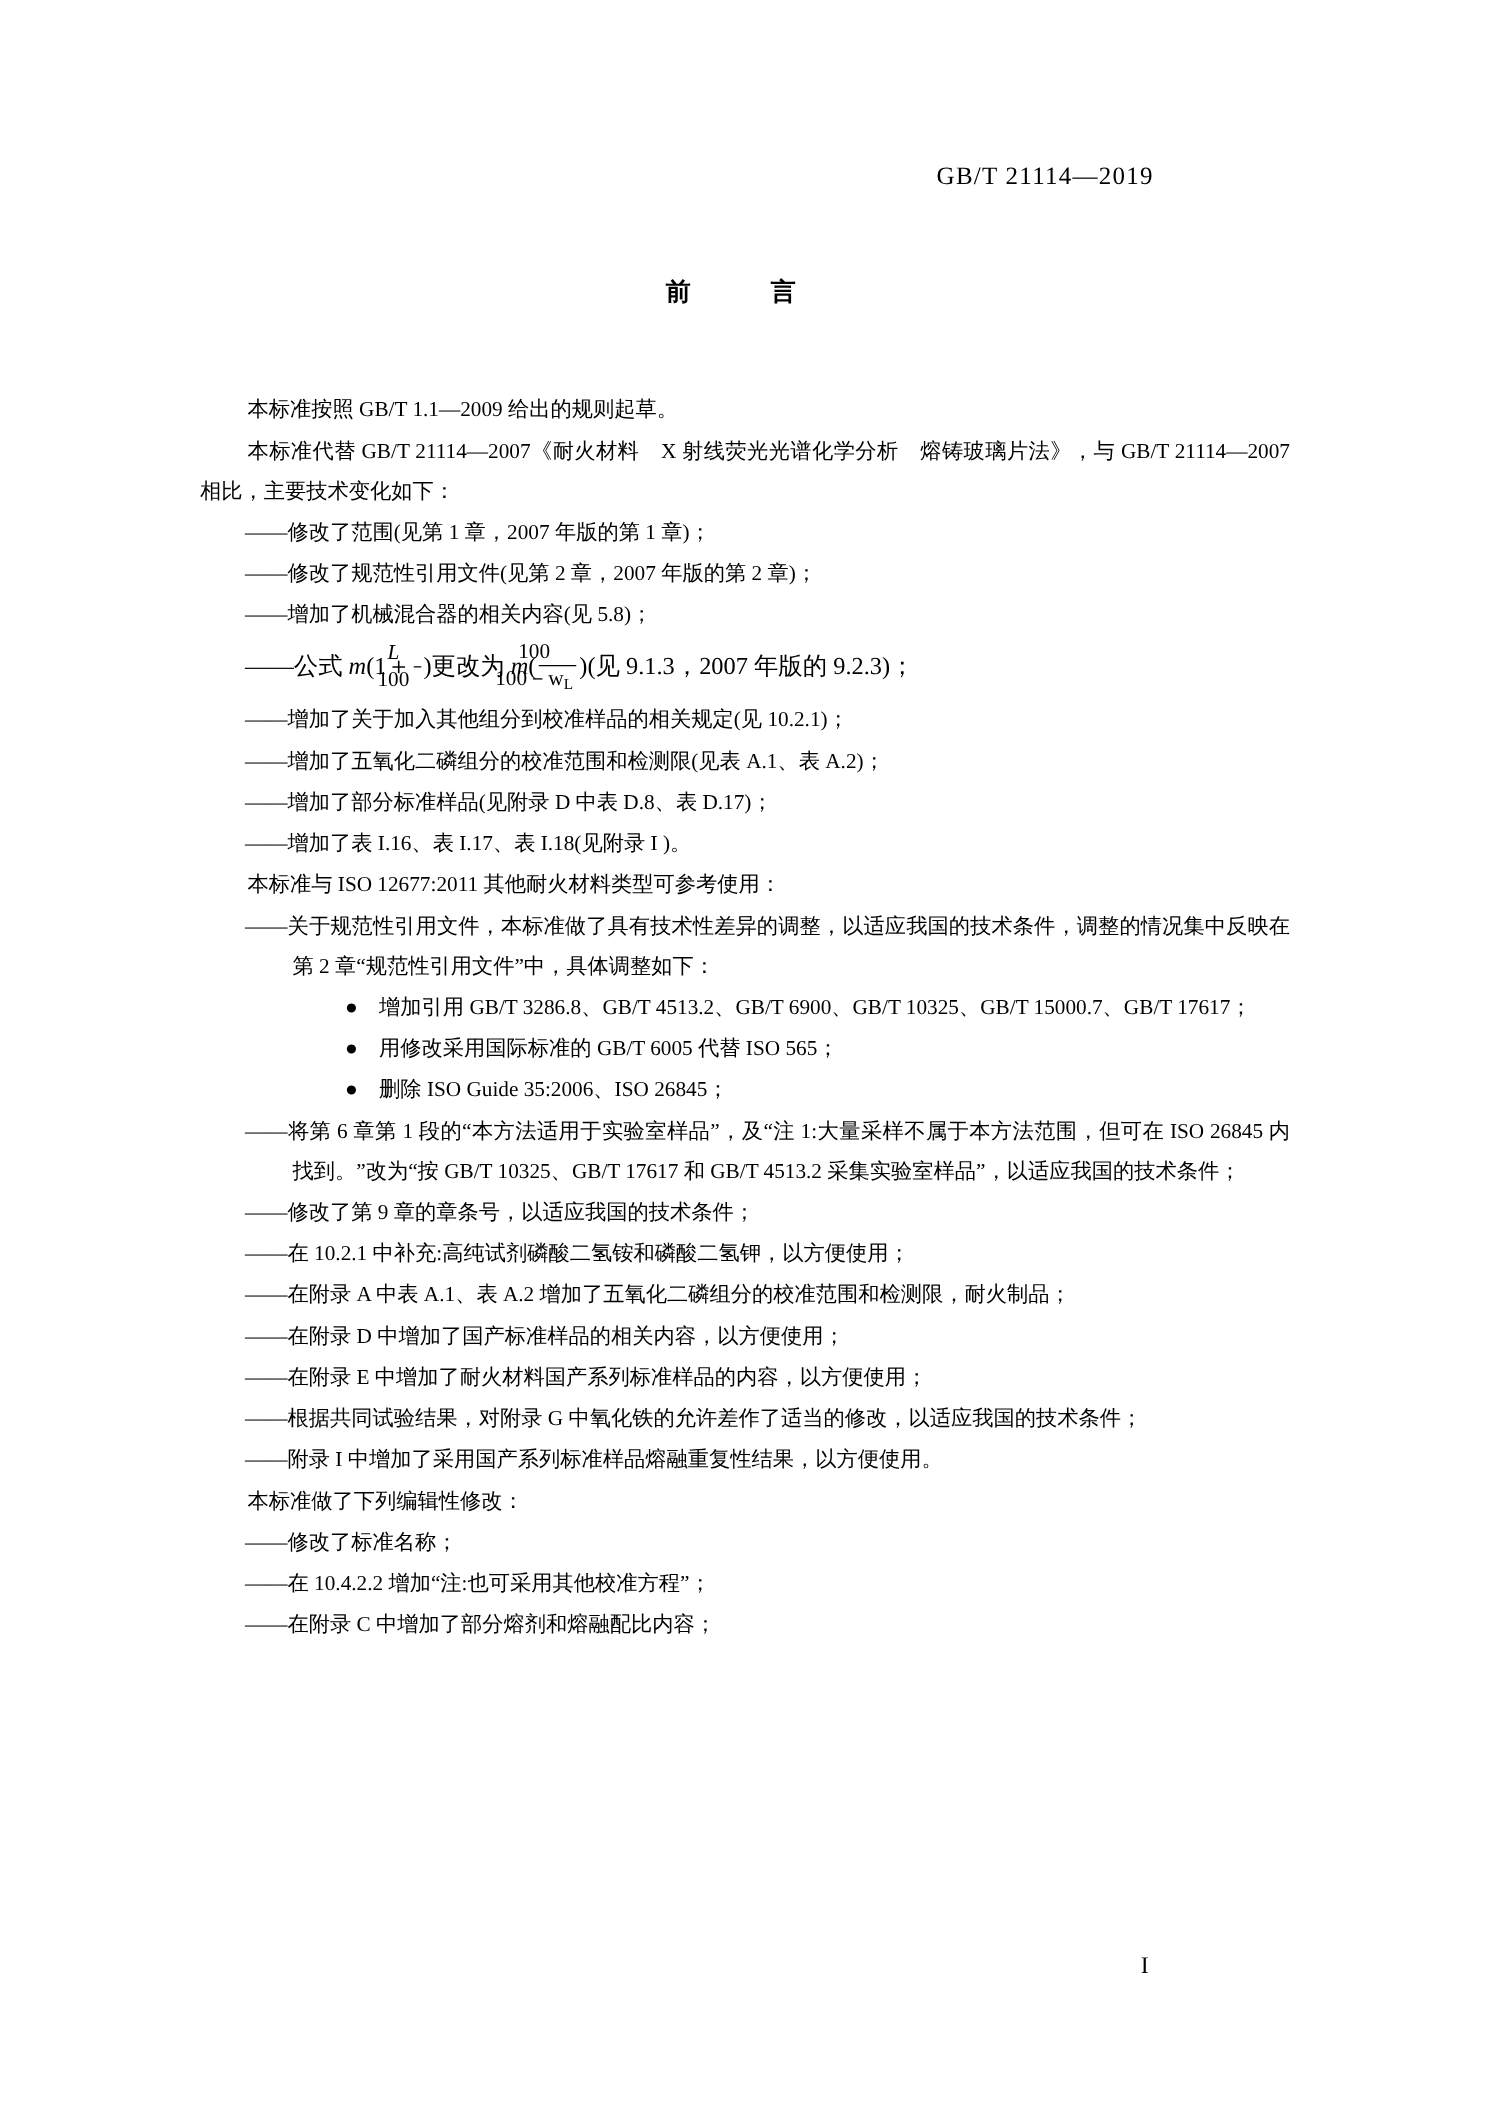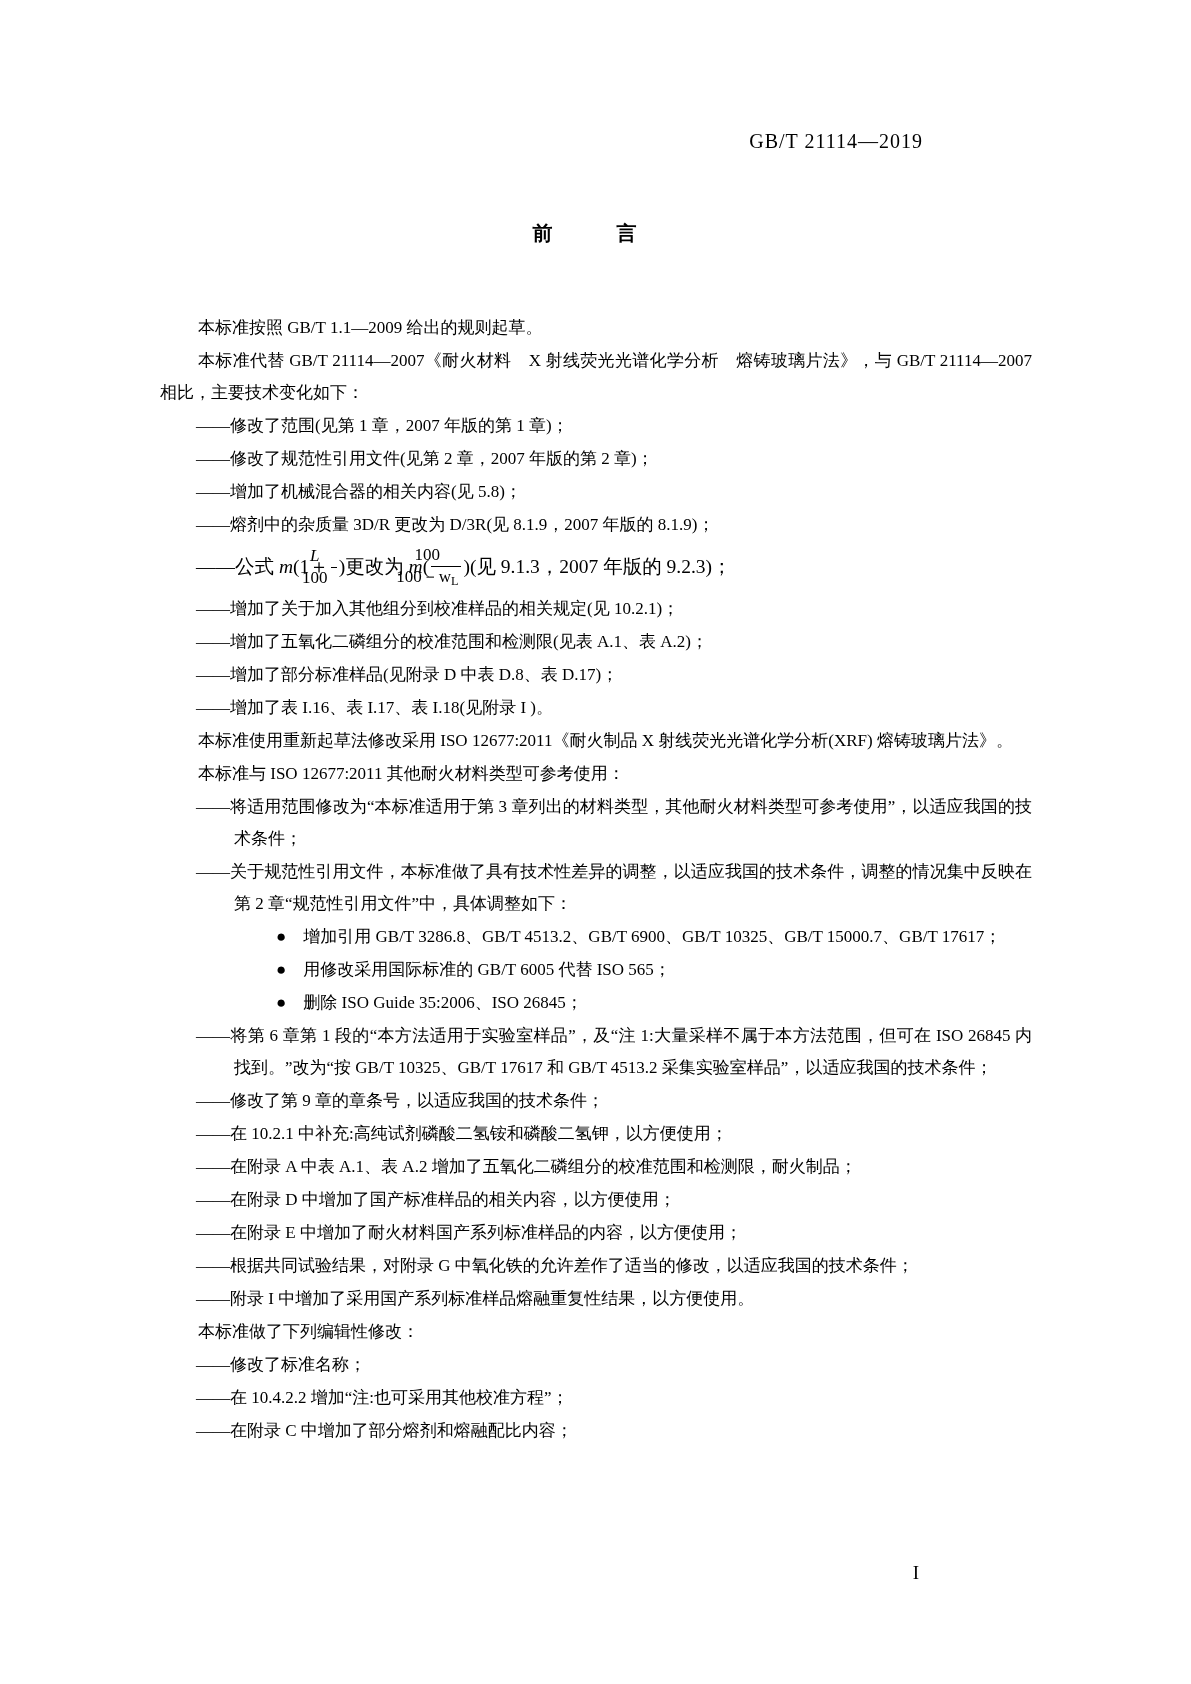--- a/index.html
+++ b/index.html
@@ -113,35 +113,32 @@
 
   <div class="body-area">
 
     <p class="p indent1">本标准按照 GB/T 1.1—2009 给出的规则起草。</p>
 
     <p class="p indent1">本标准代替 GB/T 21114—2007《耐火材料　X 射线荧光光谱化学分析　熔铸玻璃片法》，与 GB/T 21114—2007 相比，主要技术变化如下：</p>
 
     <p class="p dash">——修改了范围(见第 1 章，2007 年版的第 1 章)；</p>
     <p class="p dash">——修改了规范性引用文件(见第 2 章，2007 年版的第 2 章)；</p>
     <p class="p dash">——增加了机械混合器的相关内容(见 5.8)；</p>
-    <p class="p dash">——熔剂中的杂质量 3D/R 更改为 D/3R(见 8.1.9，2007 年版的 8.1.9)；</p>
 
     <p class="formula-line">
       <span>——公式 </span><span class="ital">m</span><span class="nowrap">(1＋<span class="frac"><span class="num ital">L</span><span class="den">100</span></span>)</span><span>更改为 </span><span class="ital">m</span><span class="nowrap">(<span class="frac"><span class="num">100</span><span class="den"><span>100－w</span><span class="sub">L</span></span></span>)</span><span>(见 9.1.3，2007 年版的 9.2.3)；</span>
     </p>
 
     <p class="p dash">——增加了关于加入其他组分到校准样品的相关规定(见 10.2.1)；</p>
     <p class="p dash">——增加了五氧化二磷组分的校准范围和检测限(见表 A.1、表 A.2)；</p>
     <p class="p dash">——增加了部分标准样品(见附录 D 中表 D.8、表 D.17)；</p>
     <p class="p dash">——增加了表 I.16、表 I.17、表 I.18(见附录 I )。</p>
 
-    <p class="p indent1">本标准使用重新起草法修改采用 ISO 12677:2011《耐火制品 X 射线荧光光谱化学分析(XRF) 熔铸玻璃片法》。</p>
     <p class="p indent1">本标准与 ISO 12677:2011 其他耐火材料类型可参考使用：</p>
 
-    <p class="p dash-hang">——将适用范围修改为“本标准适用于第 3 章列出的材料类型，其他耐火材料类型可参考使用”，以适应我国的技术条件；</p>
     <p class="p dash-hang">——关于规范性引用文件，本标准做了具有技术性差异的调整，以适应我国的技术条件，调整的情况集中反映在第 2 章“规范性引用文件”中，具体调整如下：</p>
 
     <p class="p bullet">●　增加引用 GB/T 3286.8、GB/T 4513.2、GB/T 6900、GB/T 10325、GB/T 15000.7、GB/T 17617；</p>
     <p class="p bullet">●　用修改采用国际标准的 GB/T 6005 代替 ISO 565；</p>
     <p class="p bullet">●　删除 ISO Guide 35:2006、ISO 26845；</p>
 
     <p class="p dash-hang">——将第 6 章第 1 段的“本方法适用于实验室样品”，及“注 1:大量采样不属于本方法范围，但可在 ISO 26845 内找到。”改为“按 GB/T 10325、GB/T 17617 和 GB/T 4513.2 采集实验室样品”，以适应我国的技术条件；</p>
     <p class="p dash-hang">——修改了第 9 章的章条号，以适应我国的技术条件；</p>
     <p class="p dash-hang">——在 10.2.1 中补充:高纯试剂磷酸二氢铵和磷酸二氢钾，以方便使用；</p>
     <p class="p dash-hang">——在附录 A 中表 A.1、表 A.2 增加了五氧化二磷组分的校准范围和检测限，耐火制品；</p>

